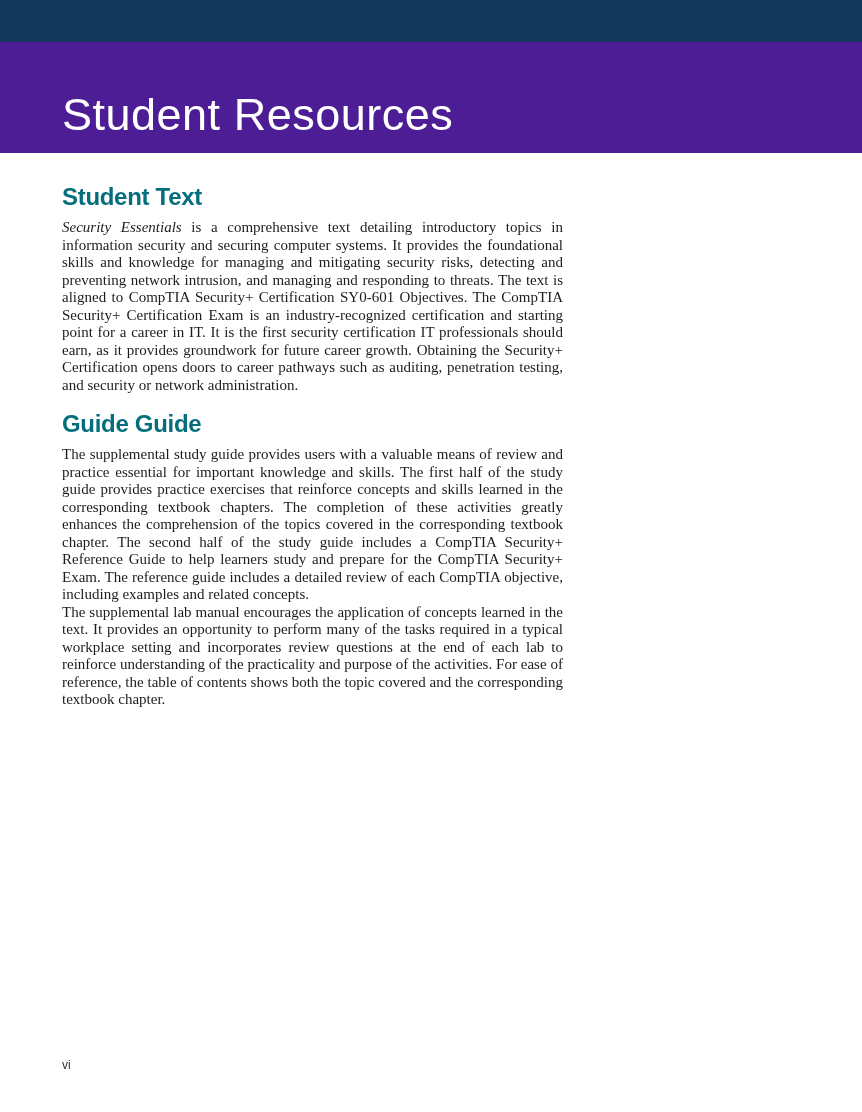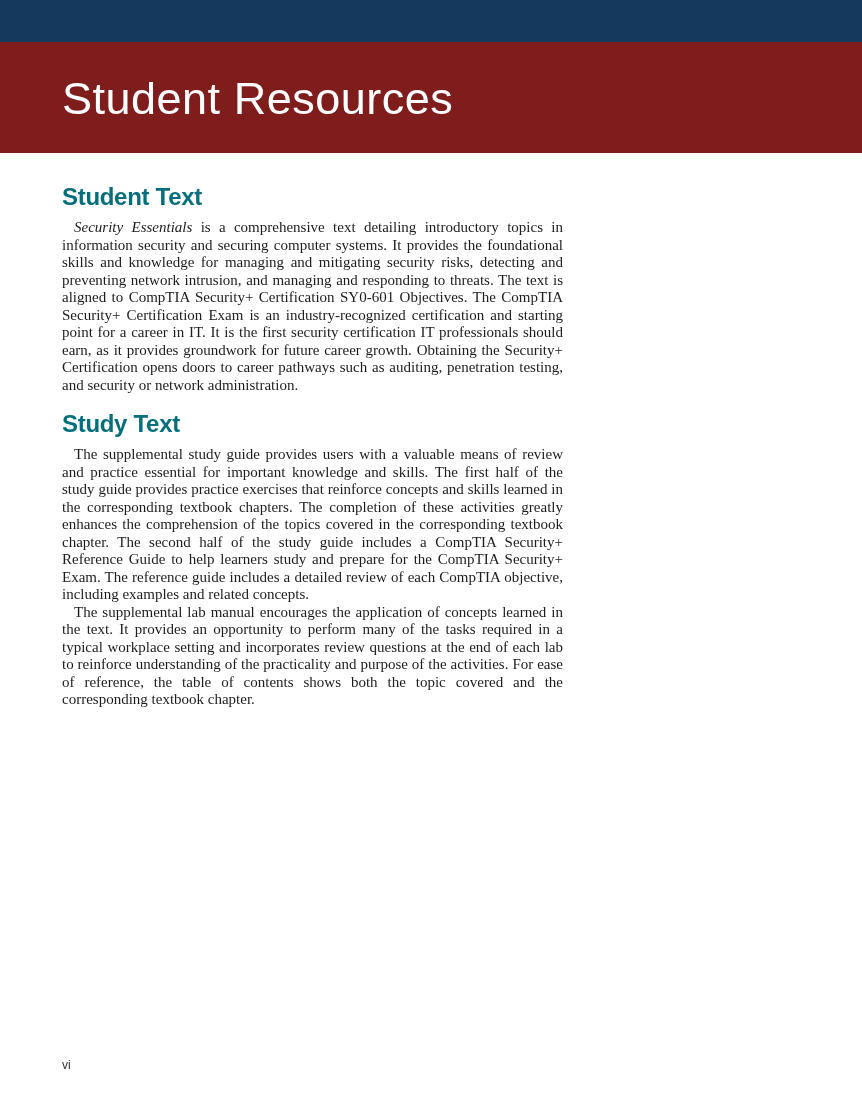--- a/index.html
+++ b/index.html
@@ -12,24 +12,24 @@
     overflow: hidden;
   }
   .top-bar {
     width: 100%;
     height: 42px;
     background: #14395c;
   }
   .banner {
     width: 100%;
     height: 111px;
-    background: #7f1d1d;
+    background: #4c1d95;
     display: flex;
     align-items: flex-end;
-    padding: 0 0 32px 62px;
+    padding: 0 0 16px 62px;
   }
   .banner h1 {
     color: #ffffff;
     font-family: "Liberation Sans", sans-serif;
     font-weight: 400;
     font-size: 45px;
     line-height: 1;
     letter-spacing: 0.5px;
   }
   .content {
@@ -45,21 +45,20 @@
     margin: 16px 0 8px 0;
   }
   .section:first-child h2 { margin-top: 0; }
   .section p {
     font-size: 15px;
     line-height: 17.5px;
     color: #1c1c1c;
     text-align: justify;
   }
   .section p em {
-    margin-left: 12px;
   }
   .page-number {
     position: absolute;
     left: 62px;
     bottom: 40px;
     font-family: "Liberation Sans", sans-serif;
     font-size: 12px;
     color: #333333;
   }
 </style>
@@ -75,21 +74,21 @@
   </header>
 
   <main class="content">
 
     <section class="section">
       <h2>Student Text</h2>
       <p><em>Security Essentials</em><span> is a comprehensive text detailing introductory topics in information security and securing computer systems. It provides the foundational skills and knowledge for managing and mitigating security risks, detecting and preventing network intrusion, and managing and responding to threats. The text is aligned to CompTIA Security+ Certification SY0-601 Objectives. The CompTIA Security+ Certification Exam is an industry-recognized certification and starting point for a career in IT. It is the first security certification IT professionals should earn, as it provides groundwork for future career growth. Obtaining the Security+ Certification opens doors to career pathways such as auditing, penetration testing, and security or network administration.</span></p>
     </section>
 
     <section class="section">
-      <h2>Study Text</h2>
+      <h2>Guide Guide</h2>
       <p><em></em><span>The supplemental study guide provides users with a valuable means of review and practice essential for important knowledge and skills. The first half of the study guide provides practice exercises that reinforce concepts and skills learned in the corresponding textbook chapters. The completion of these activities greatly enhances the comprehension of the topics covered in the corresponding textbook chapter. The second half of the study guide includes a CompTIA Security+ Reference Guide to help learners study and prepare for the CompTIA Security+ Exam. The reference guide includes a detailed review of each CompTIA objective, including examples and related concepts.</span></p>
     </section>
 
     <section class="section">
       <p><em></em><span>The supplemental lab manual encourages the application of concepts learned in the text. It provides an opportunity to perform many of the tasks required in a typical workplace setting and incorporates review questions at the end of each lab to reinforce understanding of the practicality and purpose of the activities. For ease of reference, the table of contents shows both the topic covered and the corresponding textbook chapter.</span></p>
     </section>
 
   </main>
 
   <span class="page-number">vi</span>

